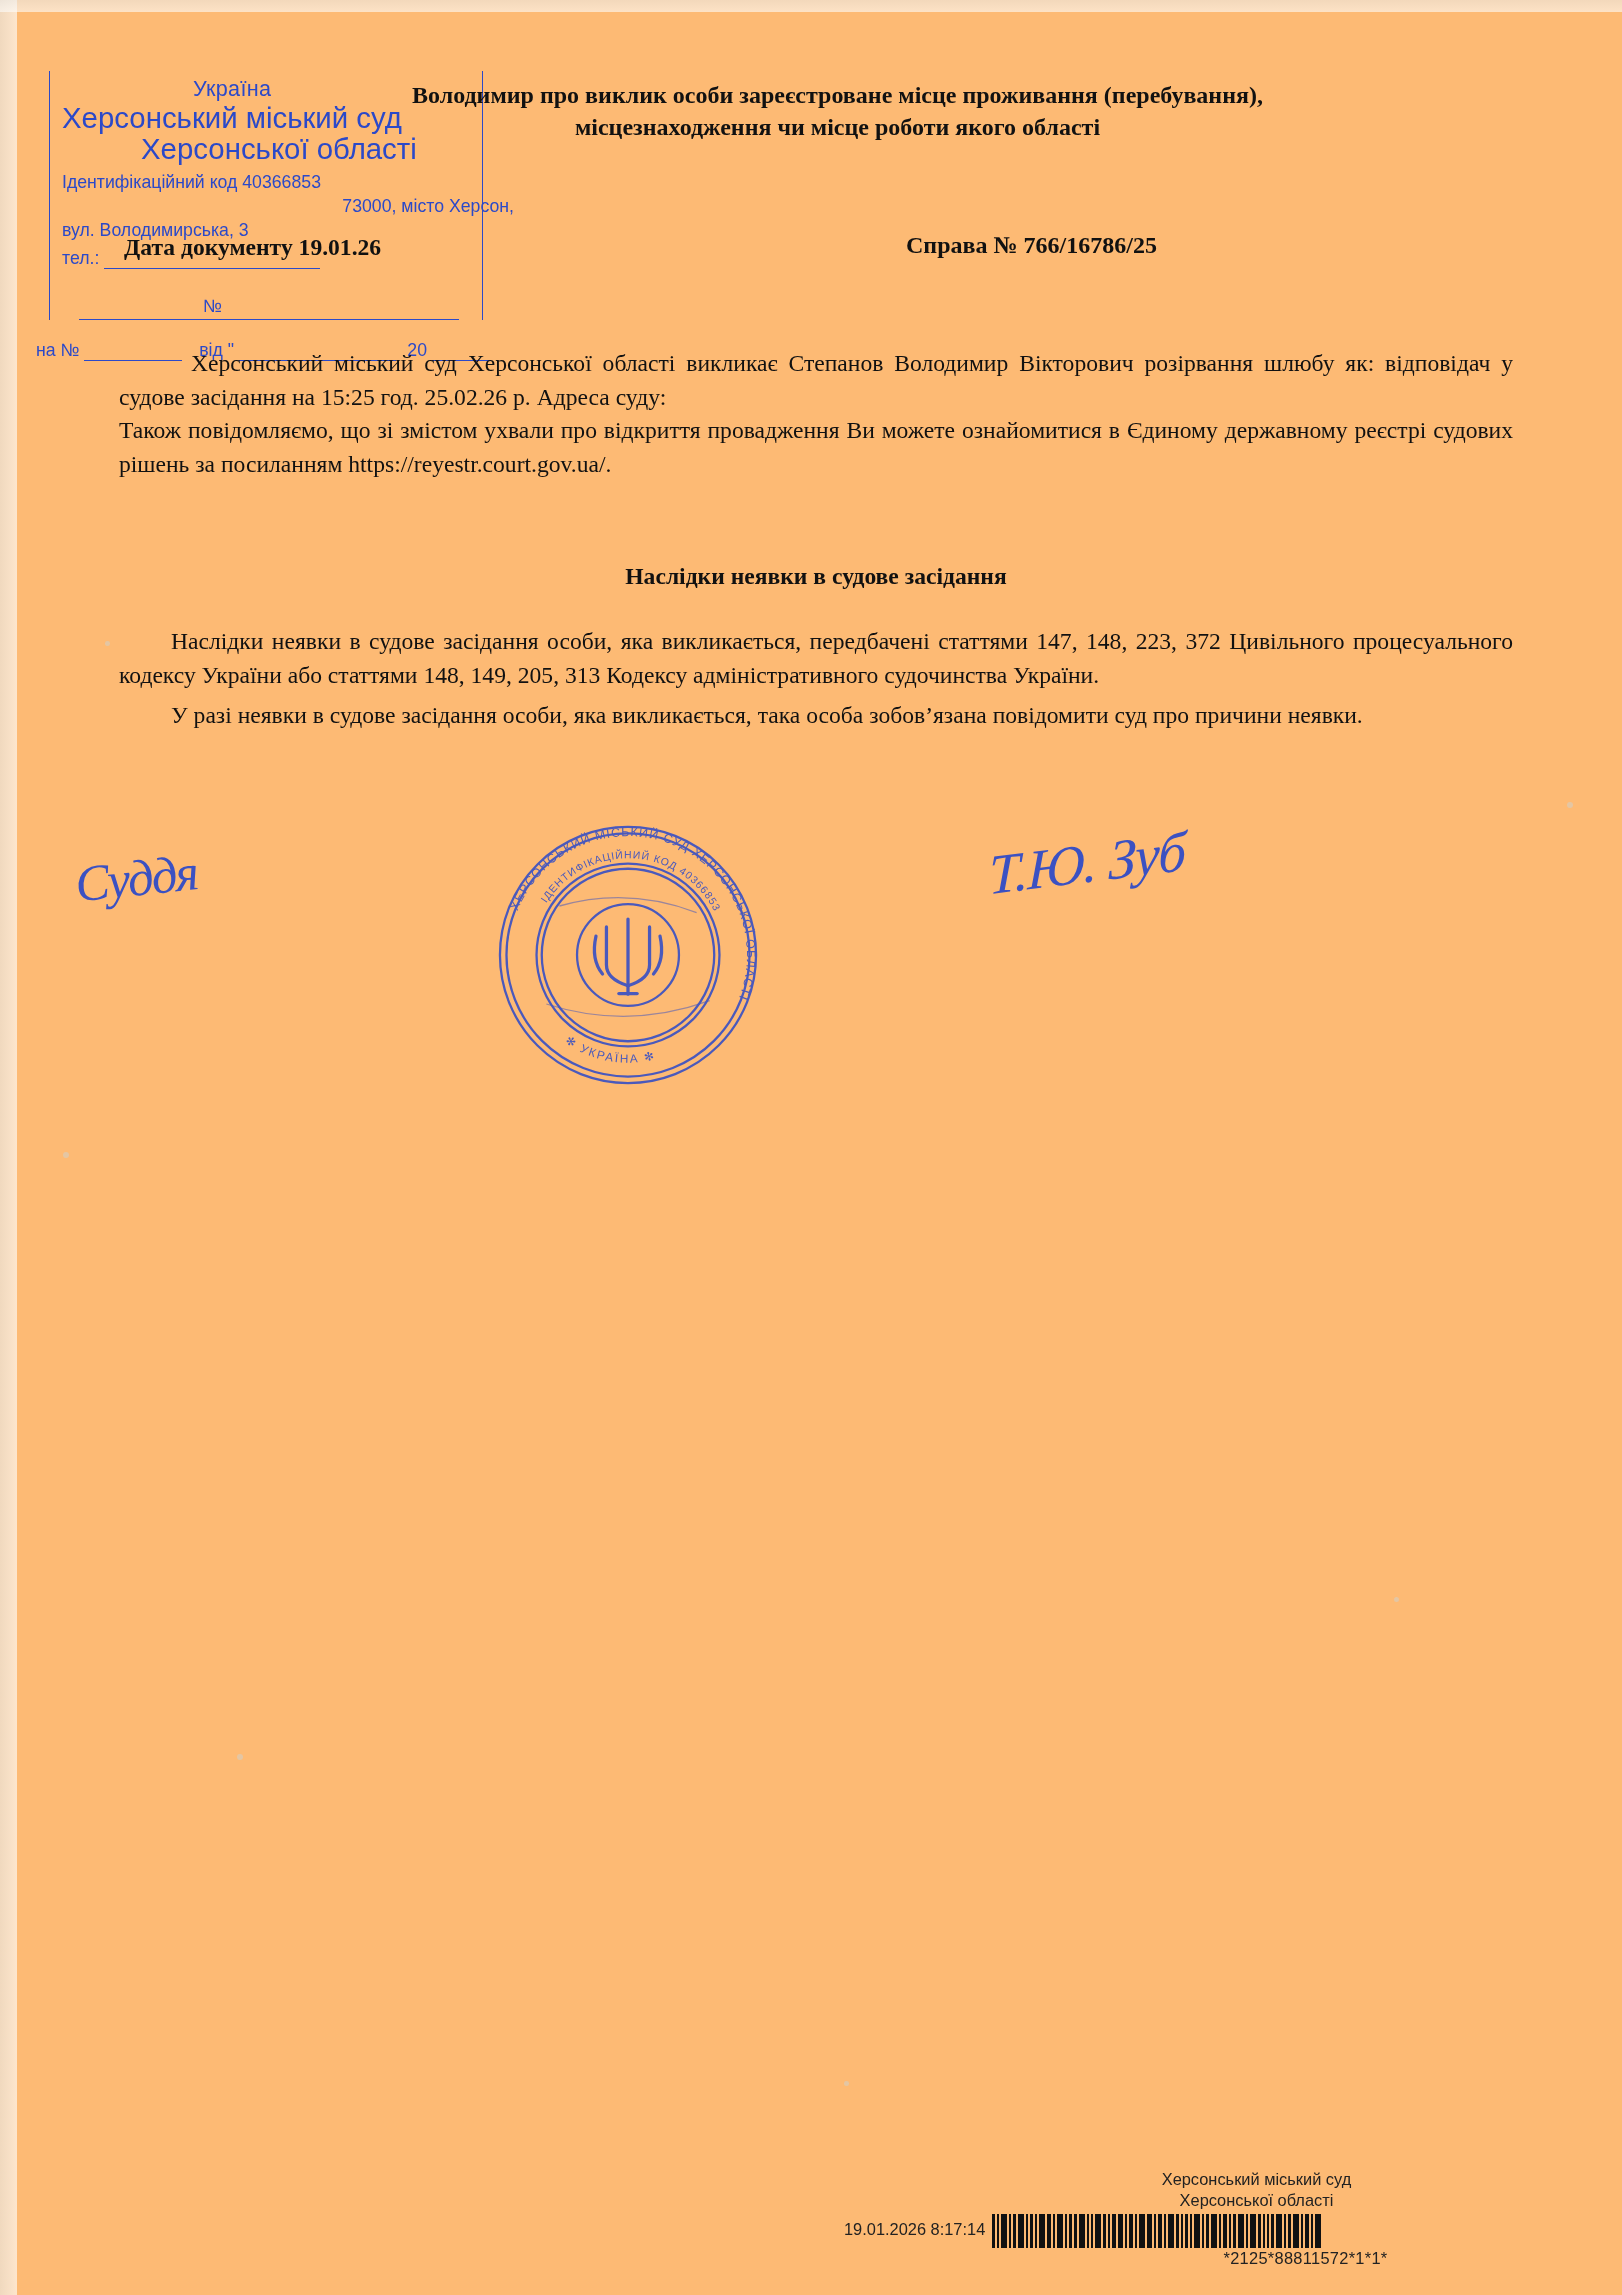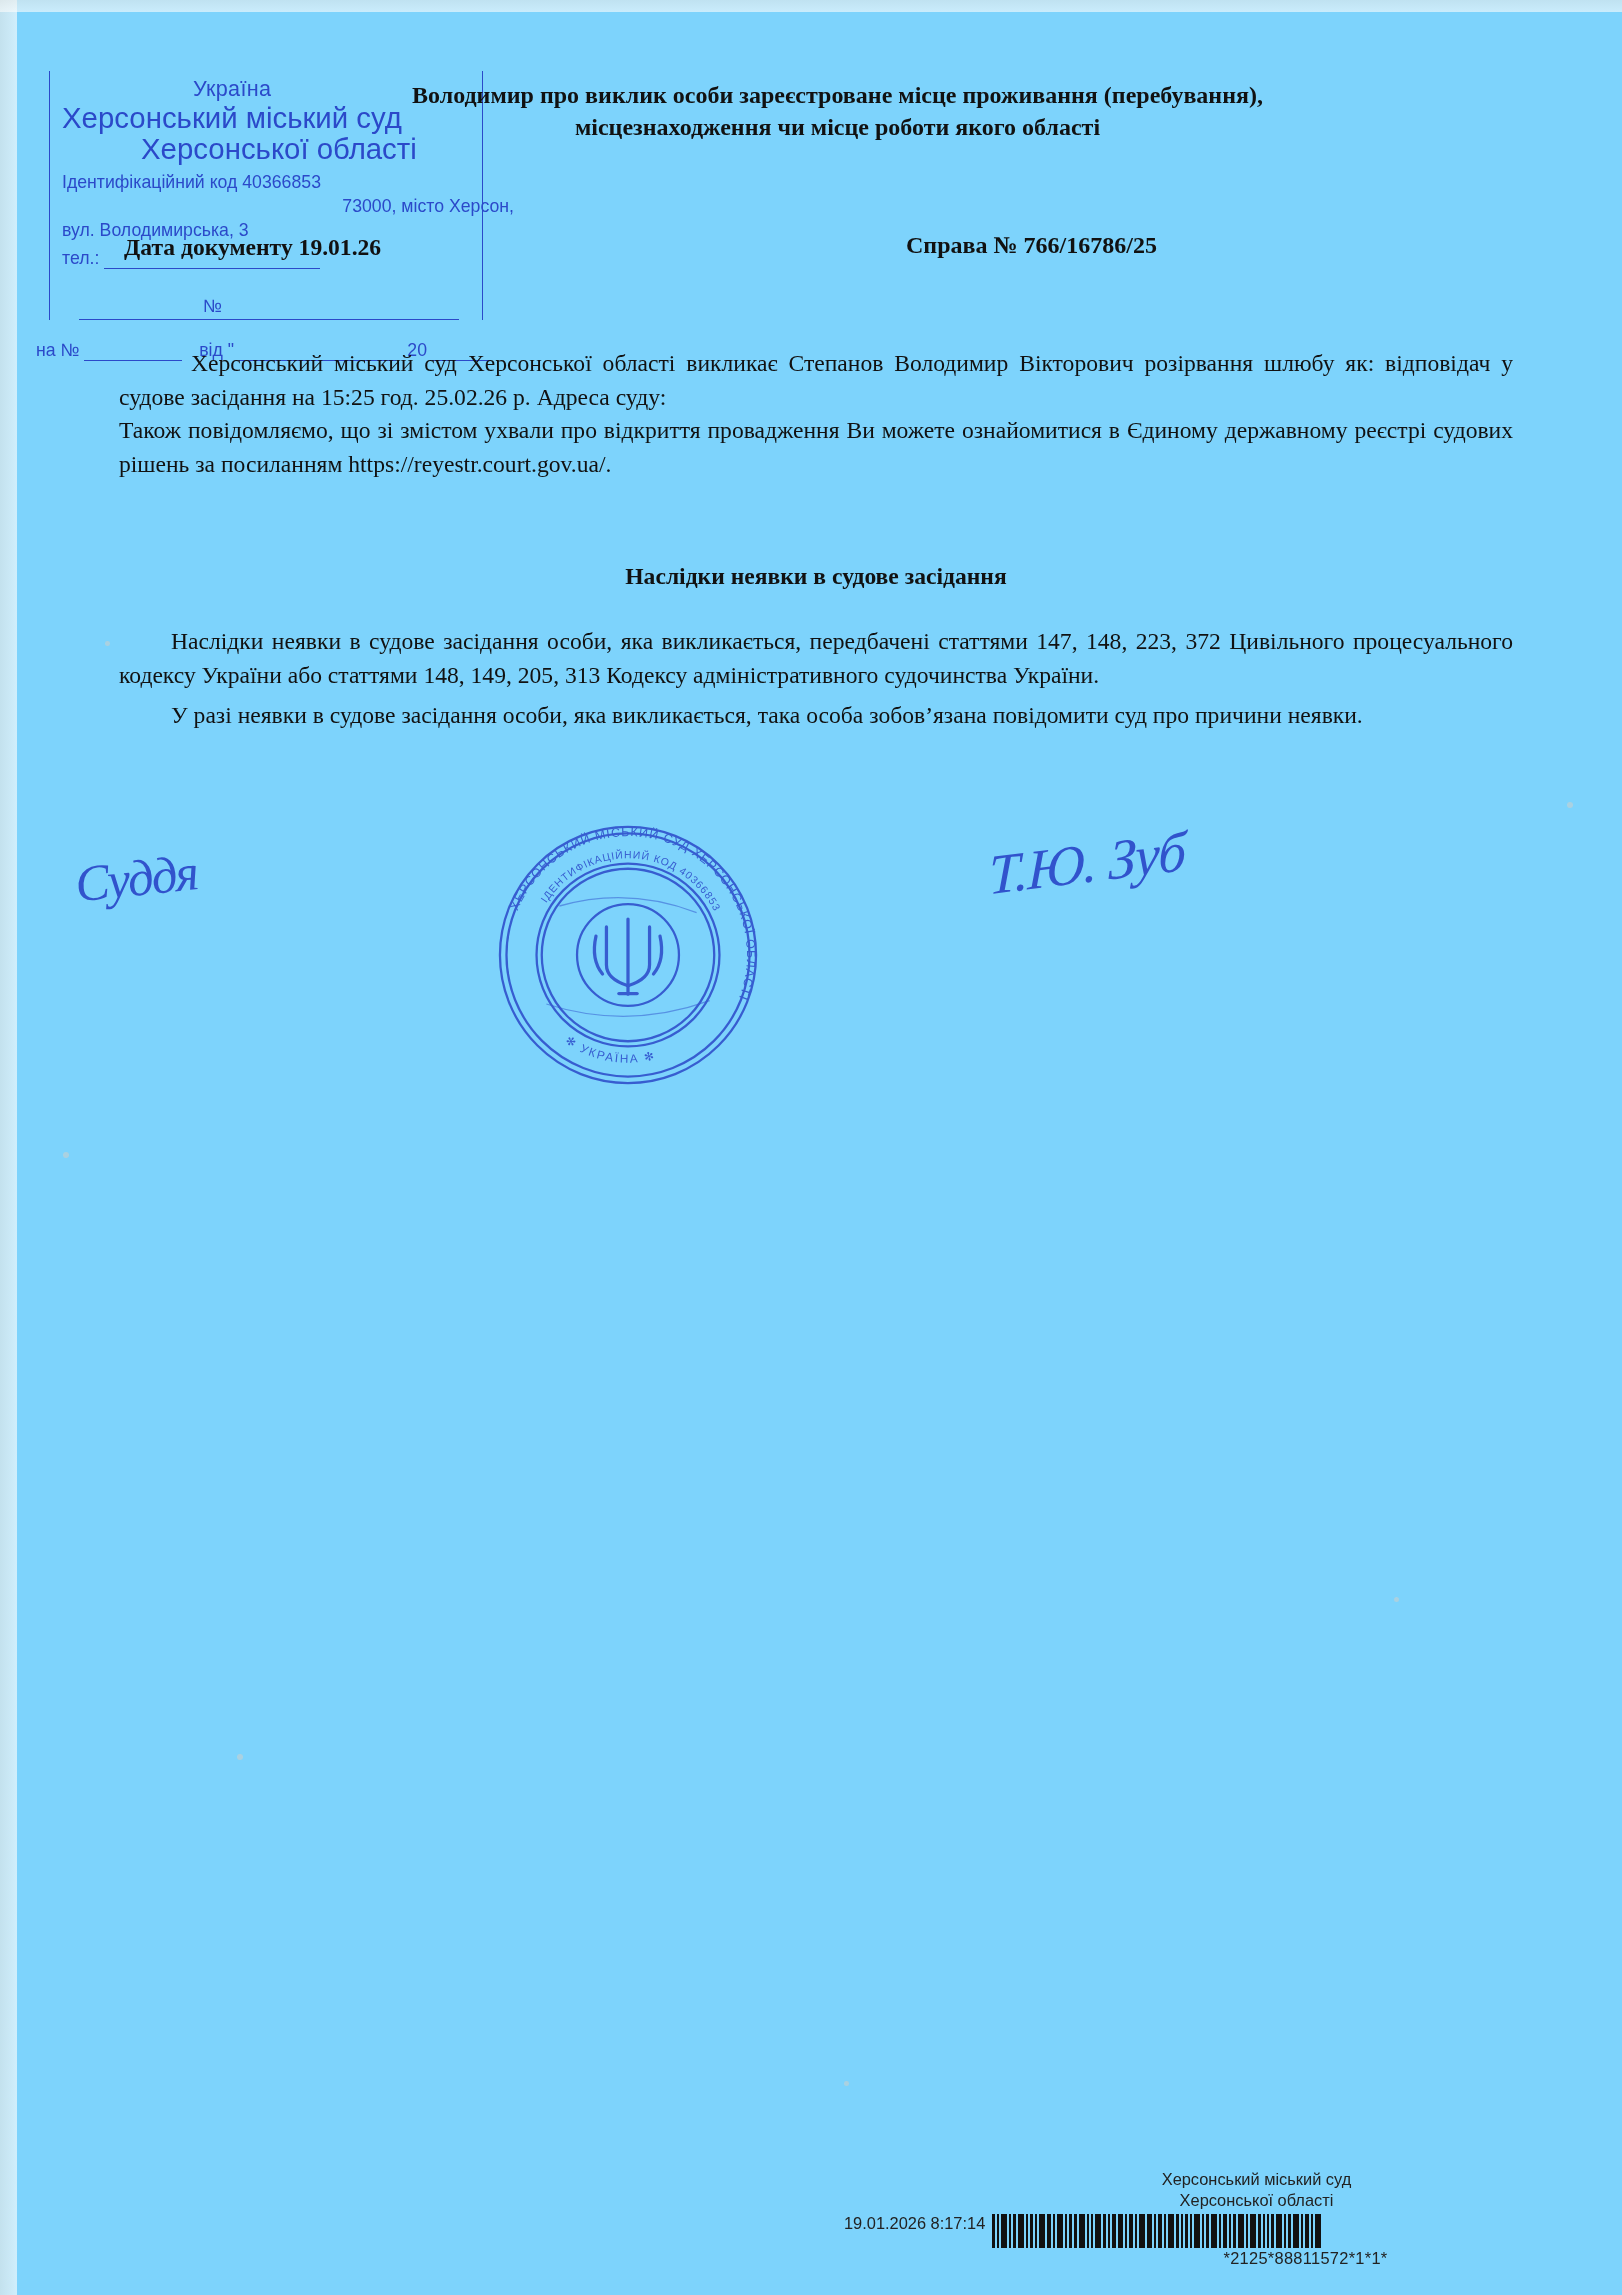--- a/index.html
+++ b/index.html
@@ -4,21 +4,21 @@
 <style>
   html, body {
     margin: 0;
     padding: 0;
     background: #f0f0f0;
   }
   .page {
     position: relative;
     width: 1623px;
     height: 2295px;
-    background: #7dd3fc;
+    background: #fdba74;
     margin: 0 auto;
     overflow: hidden;
     font-family: "Liberation Serif", serif;
     color: #111;
   }
   
   .scan-edge-left {
     position: absolute;
     left: 0; top: 0;
     width: 17px; height: 2295px;
@@ -228,21 +228,21 @@
     color: #222;
   }
   .footer-org {
     text-align: center;
     font-size: 16.4px;
     line-height: 1.25;
     margin-left: 118px;
   }
   .footer-row {
     display: flex;
-    align-items: flex-start;
+    align-items: center;
     margin-top: 3.9px;
   }
   .footer-ts {
     font-size: 16.4px;
     white-space: nowrap;
     padding-bottom: 2.6px;
   }
   .barcode {
     height: 34px;
     margin-left: 6.5px;

